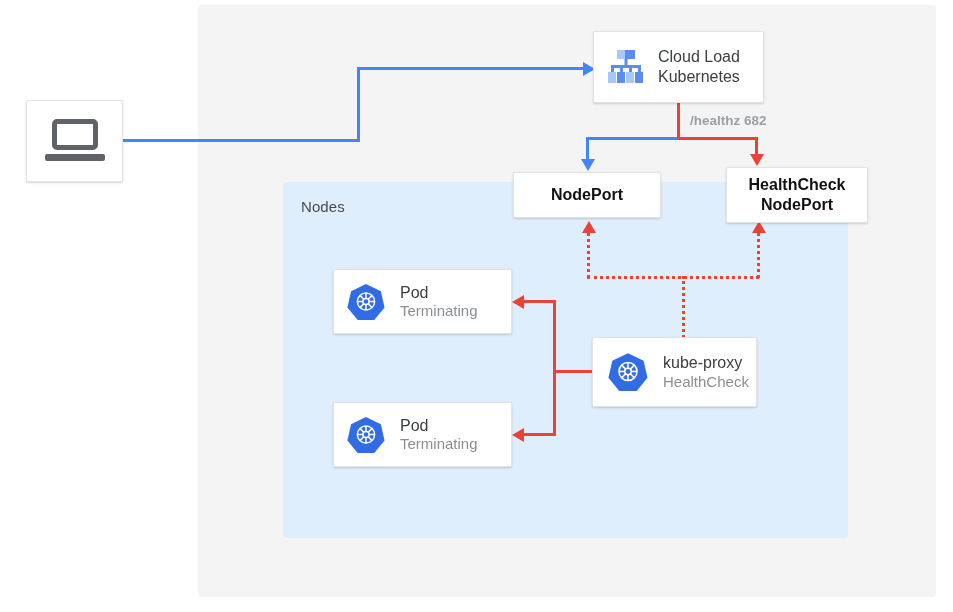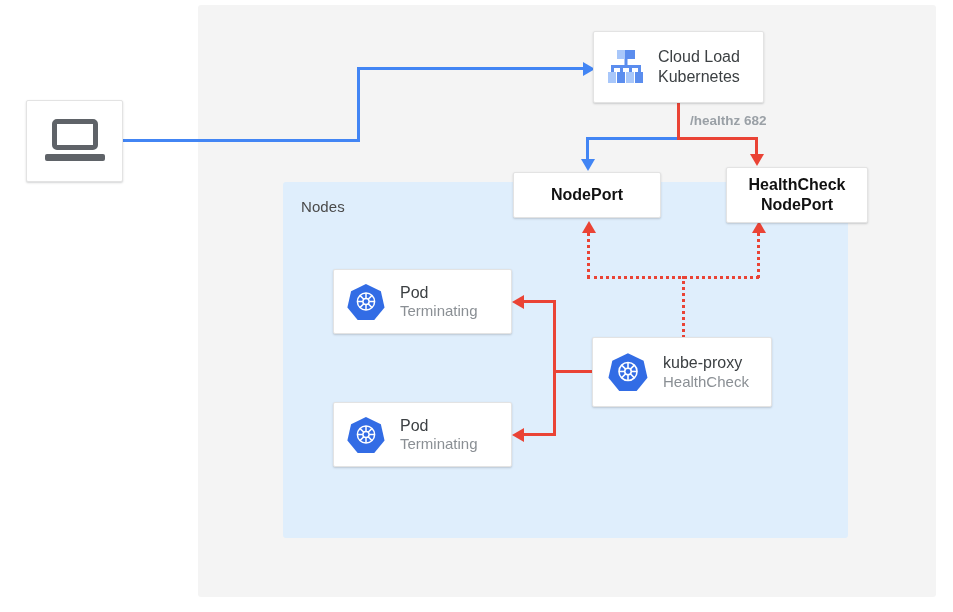--- a/index.html
+++ b/index.html
@@ -72,21 +72,21 @@
     color: #111111;
     line-height: 1.28;
   }
   
   #laptop-card   { left: 26px;  top: 100px; width: 97px;  height: 82px; justify-content: center; }
   #clb-card      { left: 593px; top: 31px;  width: 171px; height: 72px; padding-left: 10px; }
   #nodeport-card { left: 513px; top: 172px; width: 148px; height: 46px; }
   #hcnp-card     { left: 726px; top: 167px; width: 142px; height: 56px; align-items: center; }
   #pod1-card     { left: 333px; top: 269px; width: 179px; height: 65px; padding-left: 12px; }
   #pod2-card     { left: 333px; top: 402px; width: 179px; height: 65px; padding-left: 12px; }
-  #kubeproxy-card{ left: 592px; top: 337px; width: 180px; height: 70px; padding-left: 14px; }
+  #kubeproxy-card{ left: 592px; top: 337px; width: 165px; height: 70px; padding-left: 14px; }
 
   
   .icon-wrap { flex: 0 0 auto; display: flex; align-items: center; justify-content: center; }
   .icon-gap  { width: 14px; flex: 0 0 auto; }
 
   
   .laptop { width: 60px; height: 44px; position: relative; }
   .laptop .screen {
     position: absolute; left: 7px; top: 0;
     width: 46px; height: 31px;

